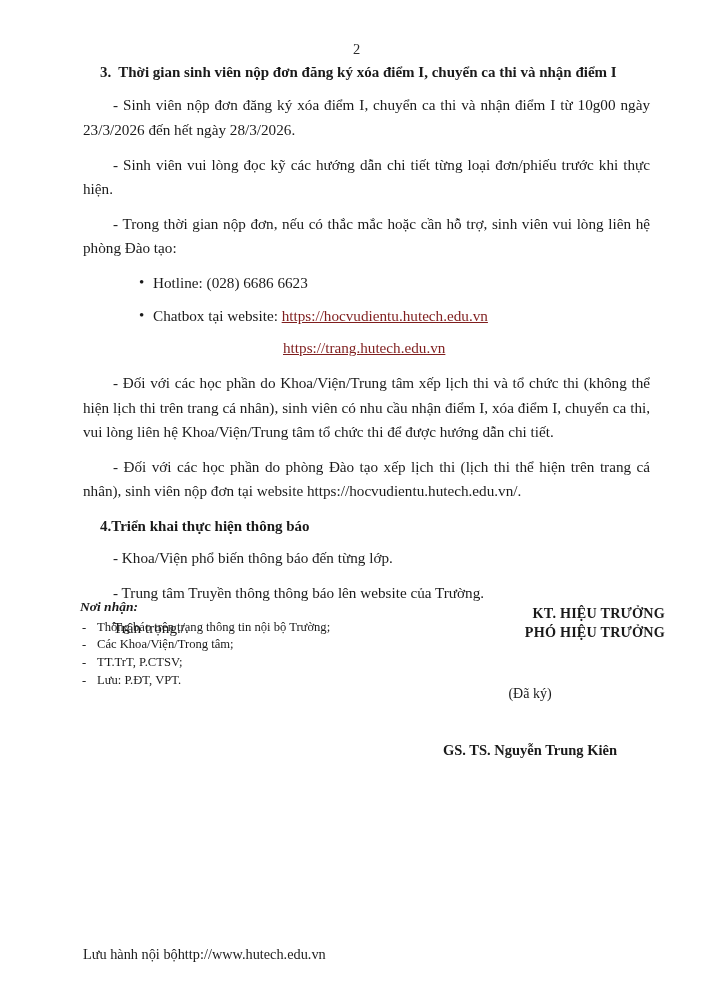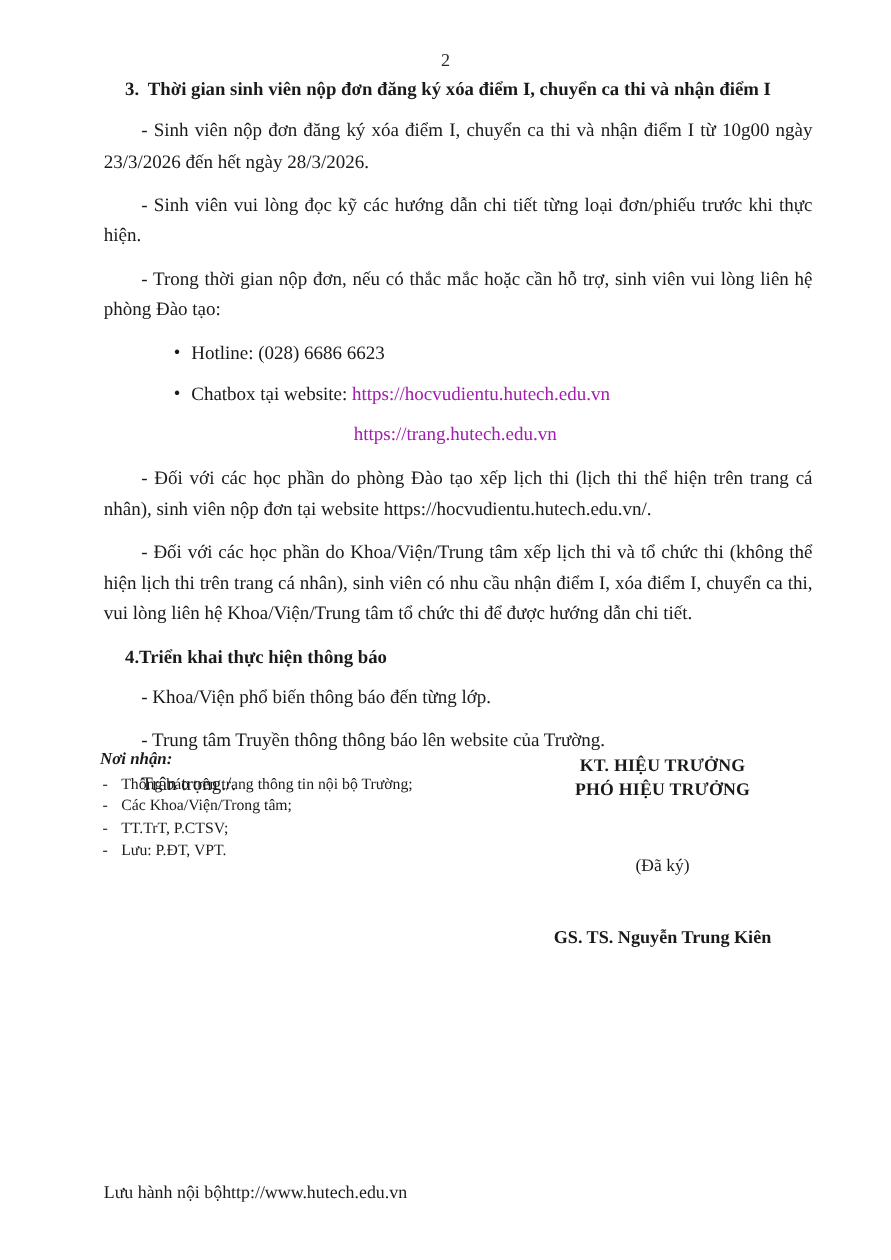--- a/index.html
+++ b/index.html
@@ -78,21 +78,22 @@
     margin-bottom: 8px;
   }
   .bullets li::before {
     content: "\2022";
     position: absolute;
     left: 56px;
     top: -1px;
     font-size: 15px;
   }
   .link {
-    color: #a21caf;
+    color: #7f1d1d;
+    text-decoration: underline;
     cursor: pointer;
   }
   .sub-link-line {
     padding-left: 200px;
     font-size: 15.2px;
     line-height: 1.62;
     margin: 0 0 10px 0;
   }
 
   .heading-4 {
@@ -156,20 +157,21 @@
     top: 6px;
     width: 270px;
     text-align: center;
   }
   .signer .title1,
   .signer .title2 {
     font-weight: bold;
     font-size: 14.2px;
     line-height: 1.35;
     letter-spacing: 0.2px;
+    text-align: right;
   }
   .signer .signed {
     font-size: 14px;
     margin-top: 44px;
   }
   .signer .name {
     font-weight: bold;
     font-size: 14.5px;
     margin-top: 40px;
   }
@@ -212,23 +214,23 @@
       <li>
         <span>Chatbox tại website:</span>
         <span class="link">https://hocvudientu.hutech.edu.vn</span>
       </li>
     </ul>
 
     <p class="sub-link-line">
       <span class="link">https://trang.hutech.edu.vn</span>
     </p>
 
+    <p class="para last-line-left">- Đối với các học phần do Khoa/Viện/Trung tâm xếp lịch thi và tổ chức thi  (không thể hiện lịch thi trên trang cá nhân), sinh viên có nhu cầu nhận điểm I, xóa điểm I, chuyển ca thi, vui lòng liên hệ Khoa/Viện/Trung tâm tổ chức thi để được hướng dẫn chi tiết.</p>
+
     <p class="para last-line-left">- Đối với các học phần do phòng Đào tạo xếp lịch thi (lịch thi thể hiện trên trang cá nhân), sinh viên nộp đơn tại website https://hocvudientu.hutech.edu.vn/.</p>
-
-    <p class="para last-line-left">- Đối với các học phần do Khoa/Viện/Trung tâm xếp lịch thi và tổ chức thi  (không thể hiện lịch thi trên trang cá nhân), sinh viên có nhu cầu nhận điểm I, xóa điểm I, chuyển ca thi, vui lòng liên hệ Khoa/Viện/Trung tâm tổ chức thi để được hướng dẫn chi tiết.</p>
 
     <p class="heading-4">
       <span class="num">4.</span><span>Triển khai thực hiện thông báo</span>
     </p>
 
     <p class="plain-line">- Khoa/Viện phổ biến thông báo đến từng lớp.</p>
     <p class="plain-line">- Trung tâm Truyền thông thông báo lên website của Trường.</p>
     <p class="plain-line">Trân trọng./.</p>
   </div>
 

